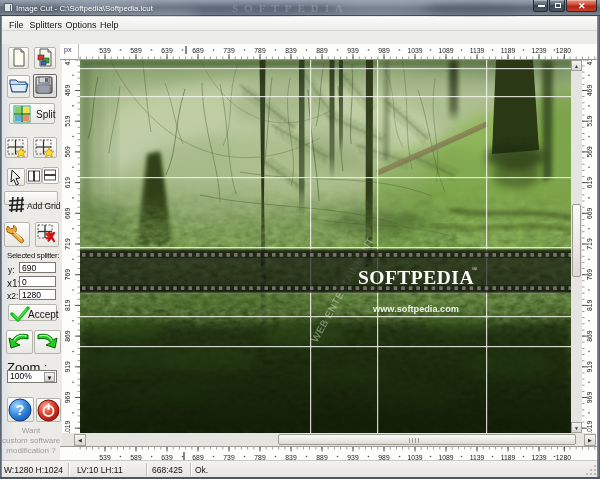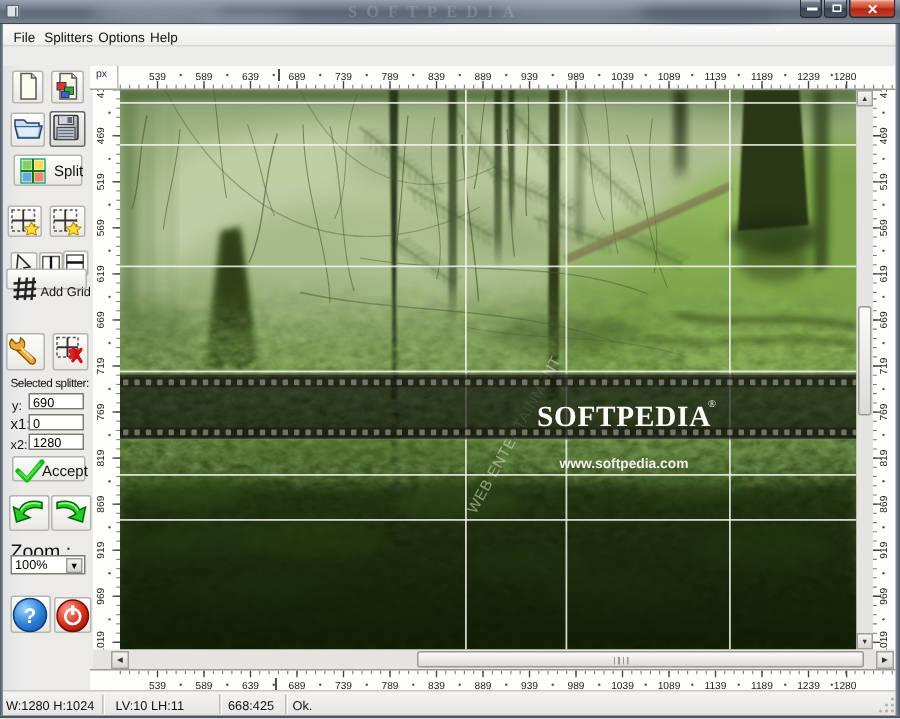--- a/index.html
+++ b/index.html
@@ -47,20 +47,21 @@
 </style></head><body>
 <div id="win">
 <div id="title" class="abs">
       <div class="blotch" style="left:60px;top:2px;width:90px;height:12px;background:#aab3c0;opacity:0.5"></div>
       <div class="blotch" style="left:180px;top:6px;width:120px;height:10px;background:#55607a;opacity:0.4"></div>
       <div class="blotch" style="left:330px;top:1px;width:100px;height:12px;background:#b8c0cc;opacity:0.35"></div>
       <div class="blotch" style="left:430px;top:5px;width:90px;height:11px;background:#4e5868;opacity:0.45"></div>
       <div class="blotch" style="left:130px;top:8px;width:70px;height:9px;background:#9aa3b2;opacity:0.5"></div>
       <div id="ghost">SOFTPEDIA</div>
       <div id="appicon"></div>
+      <div id="apptitle">Image Cut - C:\Softpedia\Softpedia.icut</div>
       <div id="btnmin" class="winbtn">
         <span style="left:4px;top:5px;width:7px;height:2px;background:#fff"></span>
       </div>
       <div id="btnmax" class="winbtn">
         <span style="left:4.5px;top:3px;width:6px;height:5px;border:1.5px solid #fff"></span>
       </div>
       <div id="btncls" class="winbtn">
         <span style="left:11px;top:1px;font-size:9px">✕</span>
       </div>
     </div>
@@ -130,21 +131,21 @@
           <path d="M4,1 L12,9 L8,9.5 L10.5,15 L8.2,16 L5.8,10.5 L3,13 Z" fill="#eee" stroke="#222" stroke-width="1"></path>
         </svg></div>
 <div class="btn" style="left:24px;top:124px;width:16px;height:16px"><svg width="14" height="14" viewBox="0 0 14 14">
           <rect x="1.5" y="2" width="11" height="10" fill="#fff" stroke="#555" stroke-width="1"></rect>
           <line x1="7" y1="2" x2="7" y2="12" stroke="#111" stroke-width="1.6"></line>
         </svg></div>
 <div class="btn" style="left:40px;top:123px;width:17px;height:17px;background:#fff"><svg width="14" height="14" viewBox="0 0 14 14">
           <rect x="1.5" y="2" width="11" height="10" fill="#fff" stroke="#555" stroke-width="1"></rect>
           <line x1="1.5" y1="7" x2="12.5" y2="7" stroke="#111" stroke-width="1.6"></line>
         </svg></div>
-<div class="btn" style="left:2px;top:135px;width:54px;height:14px">
+<div class="btn" style="left:2px;top:147px;width:54px;height:14px">
         <span style="position:absolute;left:3px;top:4px"><svg width="17" height="17" viewBox="0 0 17 17">
             <g stroke="#222" stroke-width="1.6">
               <line x1="5" y1="1" x2="3.5" y2="16"></line>
               <line x1="10" y1="1" x2="8.5" y2="16"></line>
               <line x1="14.5" y1="1" x2="13" y2="16"></line>
               <line x1="1" y1="5" x2="16" y2="4"></line>
               <line x1="1" y1="9.5" x2="16" y2="8.5"></line>
               <line x1="1" y1="14" x2="16" y2="13"></line>
             </g>
           </svg></span>
@@ -202,20 +203,21 @@
             <radialGradient id="gp" cx="0.35" cy="0.3" r="0.9">
               <stop offset="0" stop-color="#ff9d8a"></stop>
               <stop offset="0.55" stop-color="#d42e1a"></stop>
               <stop offset="1" stop-color="#8e0f05"></stop>
             </radialGradient>
           </defs>
           <circle cx="11.5" cy="11.5" r="10.5" fill="url(#gp)" stroke="#700c04" stroke-width="1"></circle>
           <circle cx="11.5" cy="12" r="5" fill="none" stroke="#fff" stroke-width="1.8"></circle>
           <line x1="11.5" y1="4.5" x2="11.5" y2="11" stroke="#fff" stroke-width="2.2"></line>
         </svg></div>
+<div class="lbl" style="left:0px;top:382px;width:58px;text-align:center;font-size:8px;color:#9c9c9a;line-height:1.22">Want<br>custom software<br>modification ?</div>
 </div>
 <div class="ruler abs" style="left:60px;top:44px;width:537px;height:16px;border-bottom:1px solid #9a9a94">
       <div style="position:absolute;left:0;top:0;width:19px;height:16px;border-right:1px solid #bbb;color:#335;font-size:7px;padding:2px 0 0 4px">px</div>
       <svg width="537" height="16" viewBox="0 0 537 16" style="display:block">
         <g transform="translate(20,0)">
           <line x1="0.2" y1="12.5" x2="0.2" y2="15" stroke="#777" stroke-width="0.7"></line>
 <line x1="6.4" y1="12.5" x2="6.4" y2="15" stroke="#777" stroke-width="0.7"></line>
 <line x1="12.6" y1="12.5" x2="12.6" y2="15" stroke="#777" stroke-width="0.7"></line>
 <line x1="18.8" y1="12.5" x2="18.8" y2="15" stroke="#777" stroke-width="0.7"></line>
 <line x1="25.0" y1="12.5" x2="25.0" y2="15" stroke="#777" stroke-width="0.7"></line>

